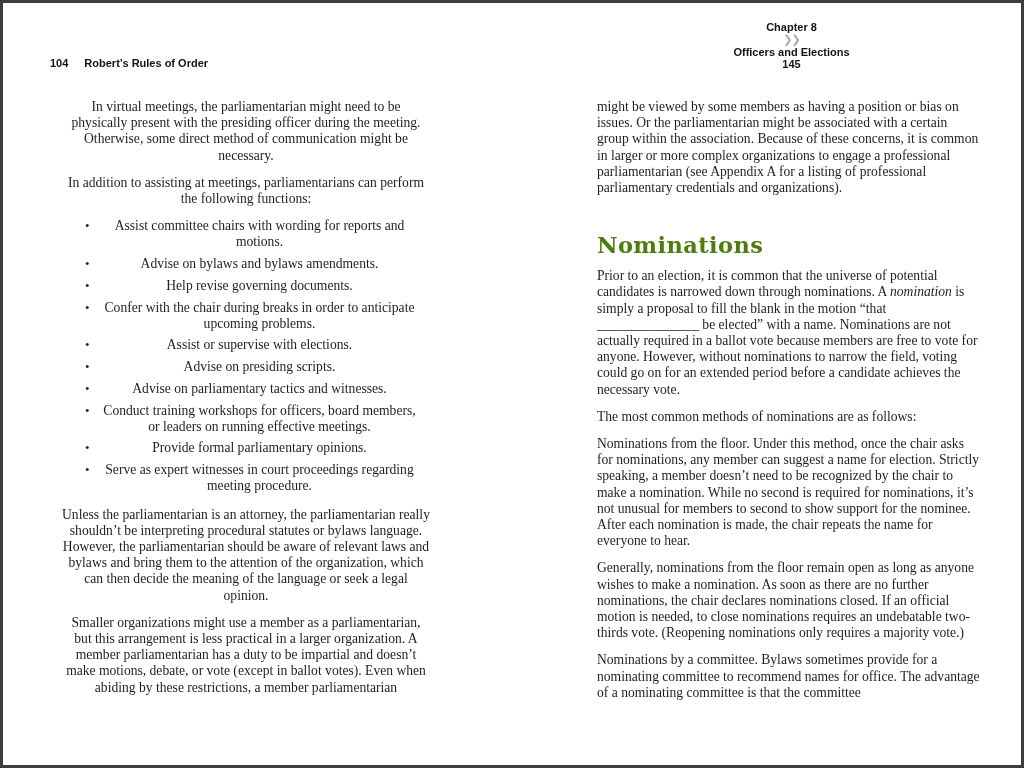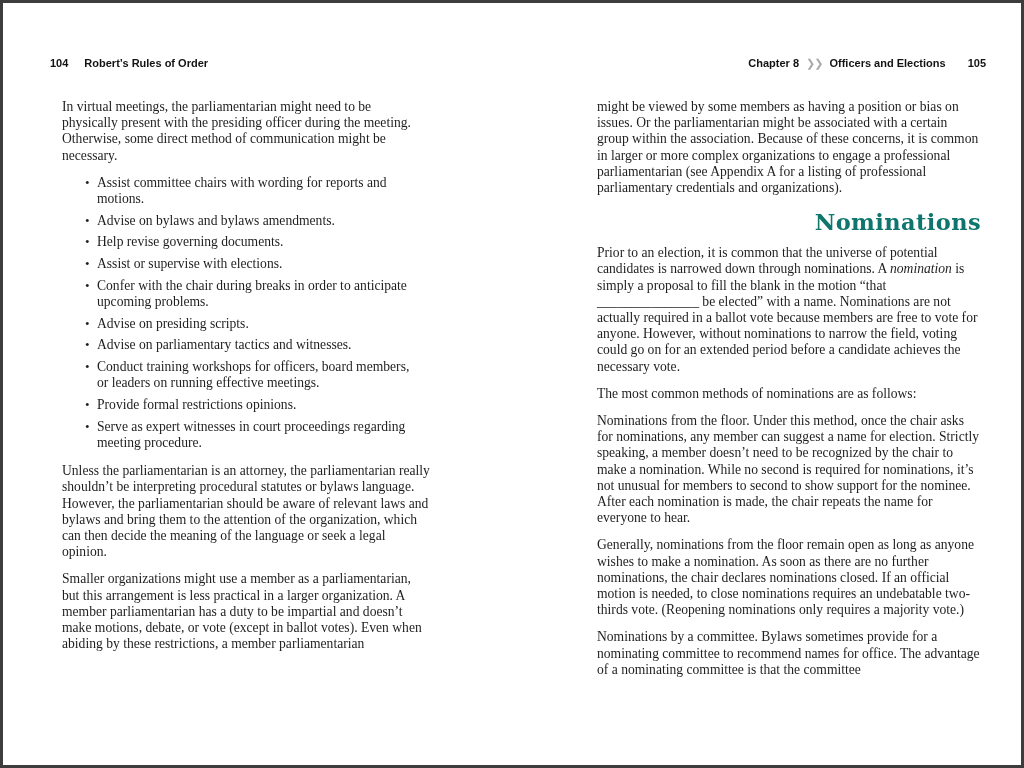--- a/index.html
+++ b/index.html
@@ -13,89 +13,90 @@
     border:3px solid #3d3d3d;pointer-events:none;z-index:10;
   }
   .page{position:absolute;top:56px;}
   .page-left{left:50px;width:432px;}
   .page-right{left:597px;width:389px;}
   .running-head{
     font-family:"Liberation Sans", sans-serif;
     font-weight:bold;font-size:11px;color:#131313;
     display:flex;align-items:center;height:14px;white-space:nowrap;
   }
-  .running-head.right{justify-content:flex-end;}
+  .running-head.right{justify-content:flex-end;flex-direction:column;}
   .rh-gap-small{width:16px;display:inline-block;}
   .rh-gap-num{width:22px;display:inline-block;}
   .chevrons{
     color:#a9a9a9;font-size:11px;letter-spacing:-1px;
     margin:0 7px 0 7px;font-family:"DejaVu Sans", sans-serif;
   }
   .page-body{
     margin-top:29px;color:#1e1e1e;
     font-size:13.6px;line-height:16.2px;text-align:left;
   }
-  .page-left .page-body{margin-left:12px;width:368px;}
+  .page-left .page-body{margin-left:12px;width:368px;text-align:center;}
   .page-right .page-body{width:384px;}
   .page-body p{margin:0 0 11px 0;}
   ul.func-list{list-style:none;margin:2px 8px 12px 0;padding:0 0 0 23px;}
   ul.func-list li{
     position:relative;padding-left:12px;margin-bottom:5.5px;
   }
   ul.func-list li::before{
     content:"\2022";position:absolute;left:0;top:0;font-size:13px;color:#1e1e1e;
   }
   h2.section-heading{
     font-family:"DejaVu Serif", serif;font-weight:bold;
-    font-size:22.5px;line-height:24px;color:#0f766e;
-    letter-spacing:0.4px;margin:14px 0 11px 0;text-align:right;
+    font-size:22.5px;line-height:24px;color:#4d7c0f;
+    letter-spacing:0.4px;margin:37px 0 11px 0;
   }
   .lead-bold{font-weight:normal;}
   .ital{font-style:italic;}
 </style>
 </head>
 <body>
 
 <div class="edge-frame"></div>
 
 <div class="page page-left">
   <div class="running-head">
     <span>104</span>
     <span class="rh-gap-small"></span>
     <span>Robert’s Rules of Order</span>
   </div>
 
   <div class="page-body">
     <p>In virtual meetings, the parliamentarian might need to be physically present with the presiding officer during the meeting. Otherwise, some direct method of communication might be necessary.</p>
+    <p>In addition to assisting at meetings, parliamentarians can perform the following functions:</p>
 
     <ul class="func-list">
       <li>Assist committee chairs with wording for reports and motions.</li>
       <li>Advise on bylaws and bylaws amendments.</li>
       <li>Help revise governing documents.</li>
+      <li>Confer with the chair during breaks in order to anticipate upcoming problems.</li>
       <li>Assist or supervise with elections.</li>
-      <li>Confer with the chair during breaks in order to anticipate upcoming problems.</li>
       <li>Advise on presiding scripts.</li>
       <li>Advise on parliamentary tactics and witnesses.</li>
       <li>Conduct training workshops for officers, board members, or leaders on running effective meetings.</li>
-      <li>Provide formal restrictions opinions.</li>
+      <li>Provide formal parliamentary opinions.</li>
       <li>Serve as expert witnesses in court proceedings regarding meeting procedure.</li>
     </ul>
 
     <p>Unless the parliamentarian is an attorney, the parliamentarian really shouldn’t be interpreting procedural statutes or bylaws language. However, the parliamentarian should be aware of relevant laws and bylaws and bring them to the attention of the organization, which can then decide the meaning of the language or seek a legal opinion.</p>
     <p>Smaller organizations might use a member as a parliamentarian, but this arrangement is less practical in a larger organization. A member parliamentarian has a duty to be impartial and doesn’t make motions, debate, or vote (except in ballot votes). Even when abiding by these restrictions, a member parliamentarian</p>
   </div>
 </div>
 
 <div class="page page-right">
   <div class="running-head right">
     <span>Chapter 8</span>
     <span class="chevrons">❯❯</span>
     <span>Officers and Elections</span>
     <span class="rh-gap-num"></span>
-    <span>105</span>
+    <span>145</span>
   </div>
 
   <div class="page-body">
     <p>might be viewed by some members as having a position or bias on issues. Or the parliamentarian might be associated with a certain group within the association. Because of these concerns, it is common in larger or more complex organizations to engage a professional parliamentarian (see Appendix A for a listing of professional parliamentary credentials and organizations).</p>
 
     <h2 class="section-heading">Nominations</h2>
 
     <p><span>Prior to an election, it is common that the universe of potential candidates is narrowed down through nominations. A </span><span class="ital">nomination</span><span> is simply a proposal to fill the blank in the motion “that _______________ be elected” with a name. Nominations are not actually required in a ballot vote because members are free to vote for anyone. However, without nominations to narrow the field, voting could go on for an extended period before a candidate achieves the necessary vote.</span></p>
 
     <p>The most common methods of nominations are as follows:</p>

